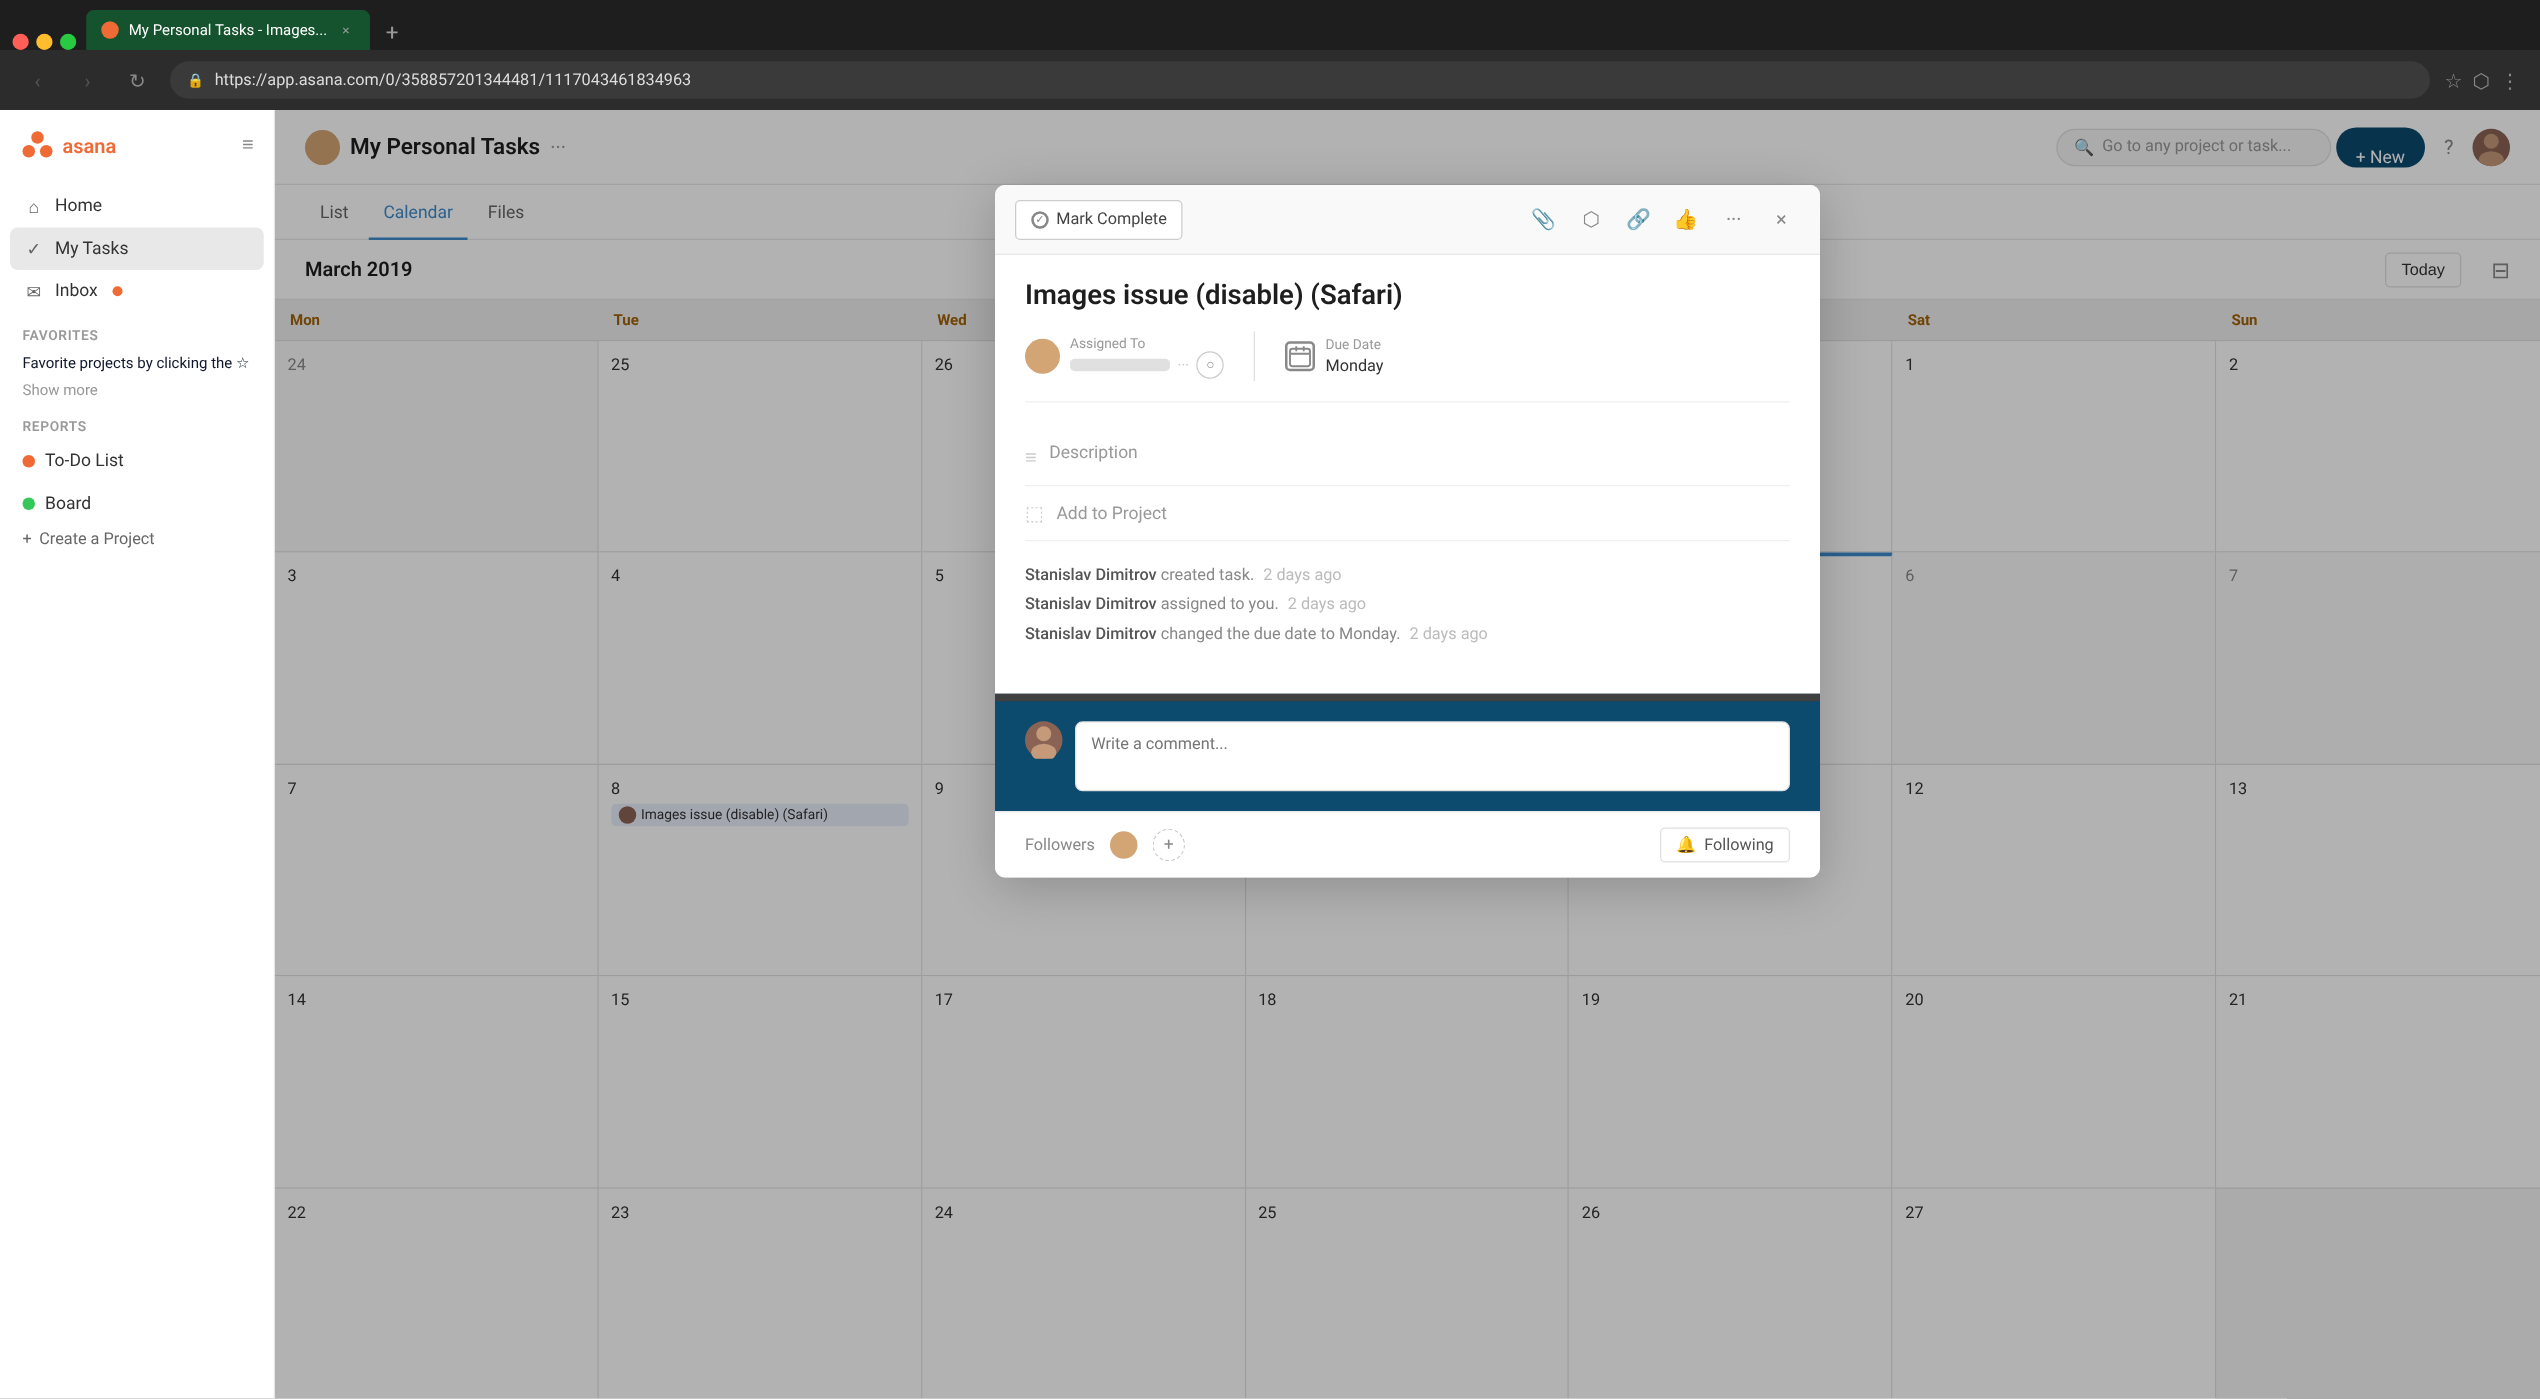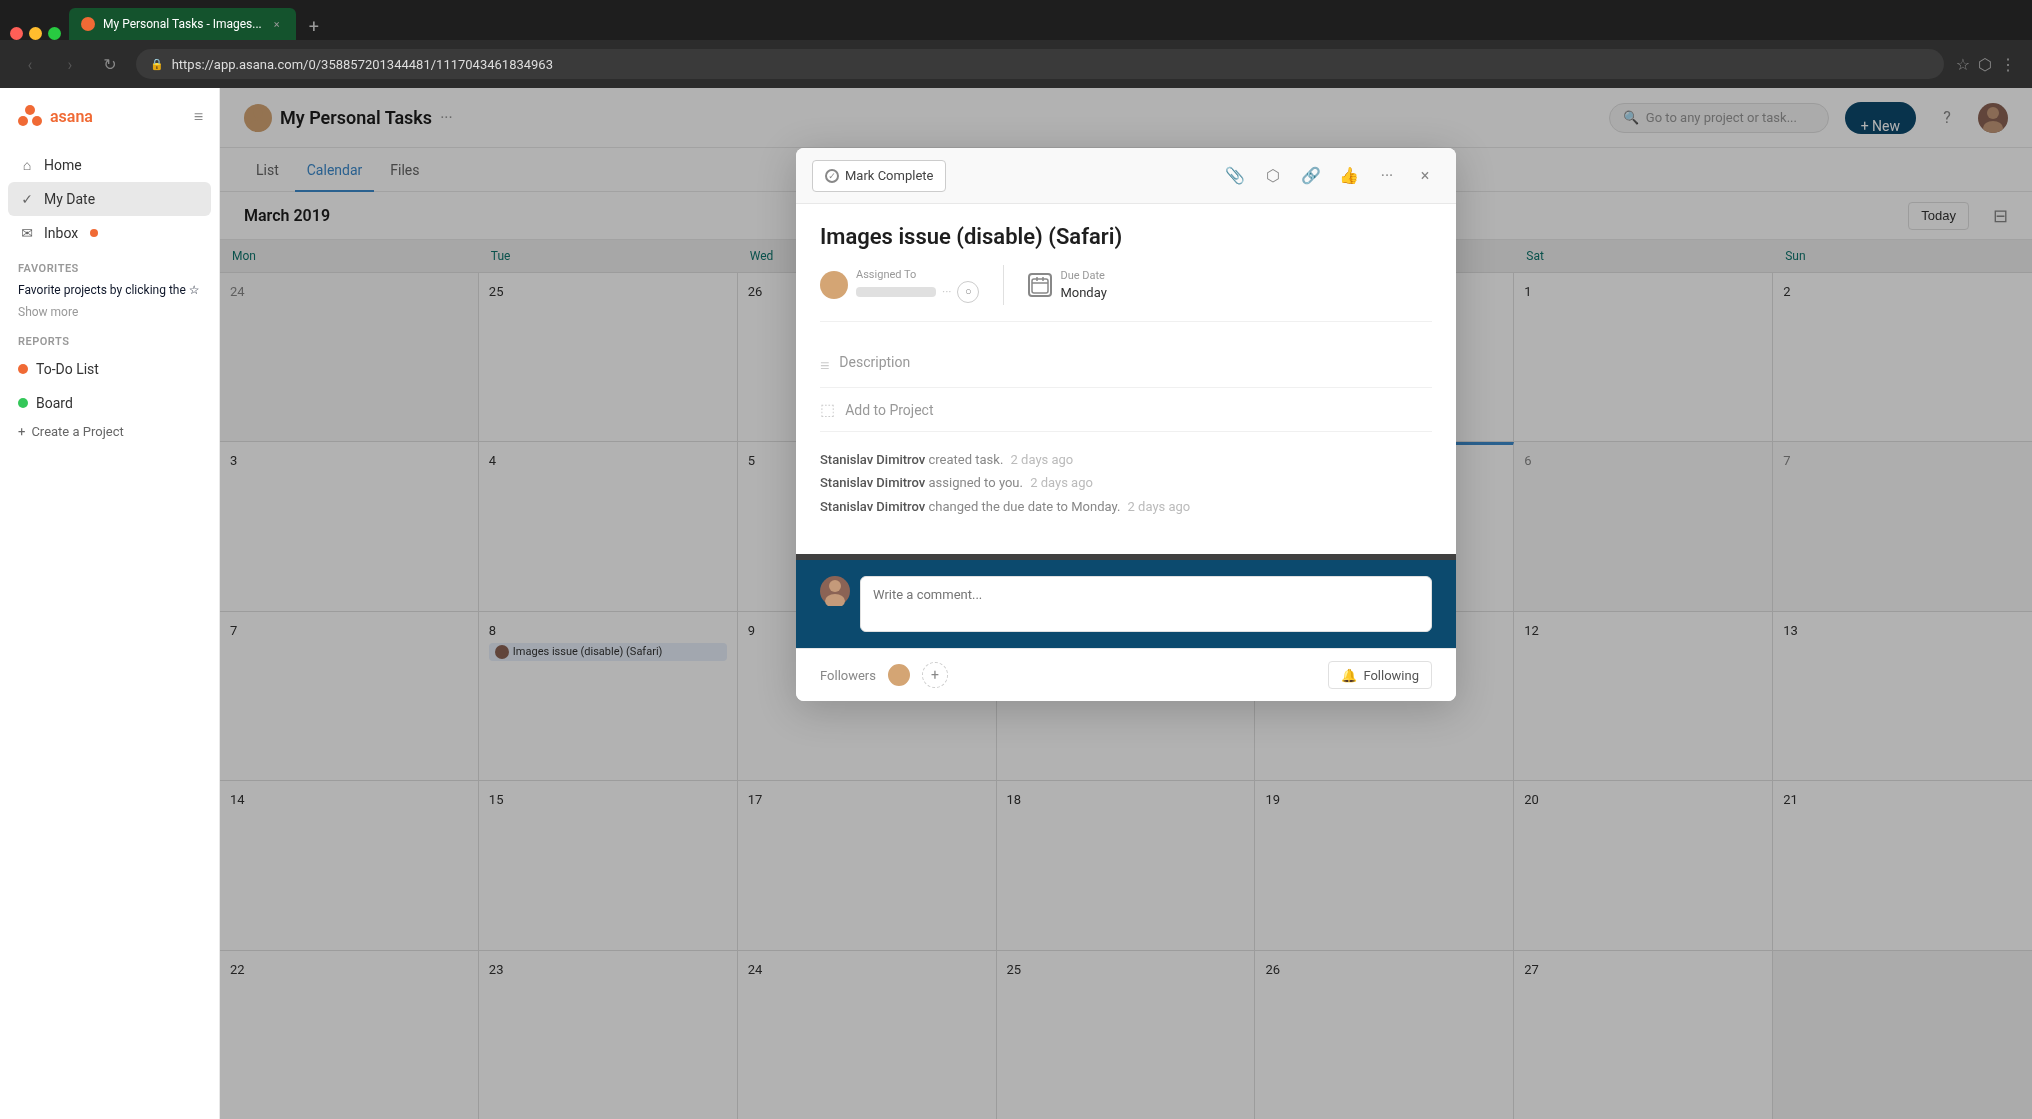--- a/index.html
+++ b/index.html
@@ -246,21 +246,21 @@
     }
 
     
     .topbar {
       height: 60px;
       background: #fff;
       border-bottom: 1px solid #e8e8e8;
       display: flex;
       align-items: center;
       padding: 0 24px;
-      gap: 16px;
+      gap: 4px;
     }
     .project-title-area {
       display: flex;
       align-items: center;
       gap: 8px;
     }
     .project-avatar {
       width: 28px;
       height: 28px;
       border-radius: 50%;
@@ -400,22 +400,22 @@
       background: #f0f0f0;
       border-bottom: 1px solid #e0e0e0;
     }
     .cal-day-header {
       height: 32px;
       display: flex;
       align-items: center;
       justify-content: flex-start;
       padding: 0 12px;
       font-size: 12px;
-      font-weight: 400;
-      color: #0f766e;
+      font-weight: 700;
+      color: #a16207;
     }
     .cal-grid {
       display: grid;
       grid-template-columns: repeat(7, 1fr);
       grid-template-rows: repeat(5, 1fr);
       height: calc(100% - 80px);
     }
     .cal-cell {
       border-right: 1px solid #e0e0e0;
       border-bottom: 1px solid #e0e0e0;
@@ -777,21 +777,21 @@
       </div>
       <div class="sidebar-menu-btn">≡</div>
     </div>
     <div class="sidebar-nav">
       <div class="sidebar-item">
         <span class="sidebar-item-icon">⌂</span>
         <span>Home</span>
       </div>
       <div class="sidebar-item active">
         <span class="sidebar-item-icon">✓</span>
-        <span>My Date</span>
+        <span>My Tasks</span>
       </div>
       <div class="sidebar-item">
         <span class="sidebar-item-icon">✉</span>
         <span>Inbox</span>
         <div class="sidebar-dot"></div>
       </div>
 
       <div class="sidebar-section-header">Favorites</div>
       <div class="sidebar-favorites-text">Favorite projects by clicking the ☆</div>
       <div class="sidebar-show-more">Show more</div>

